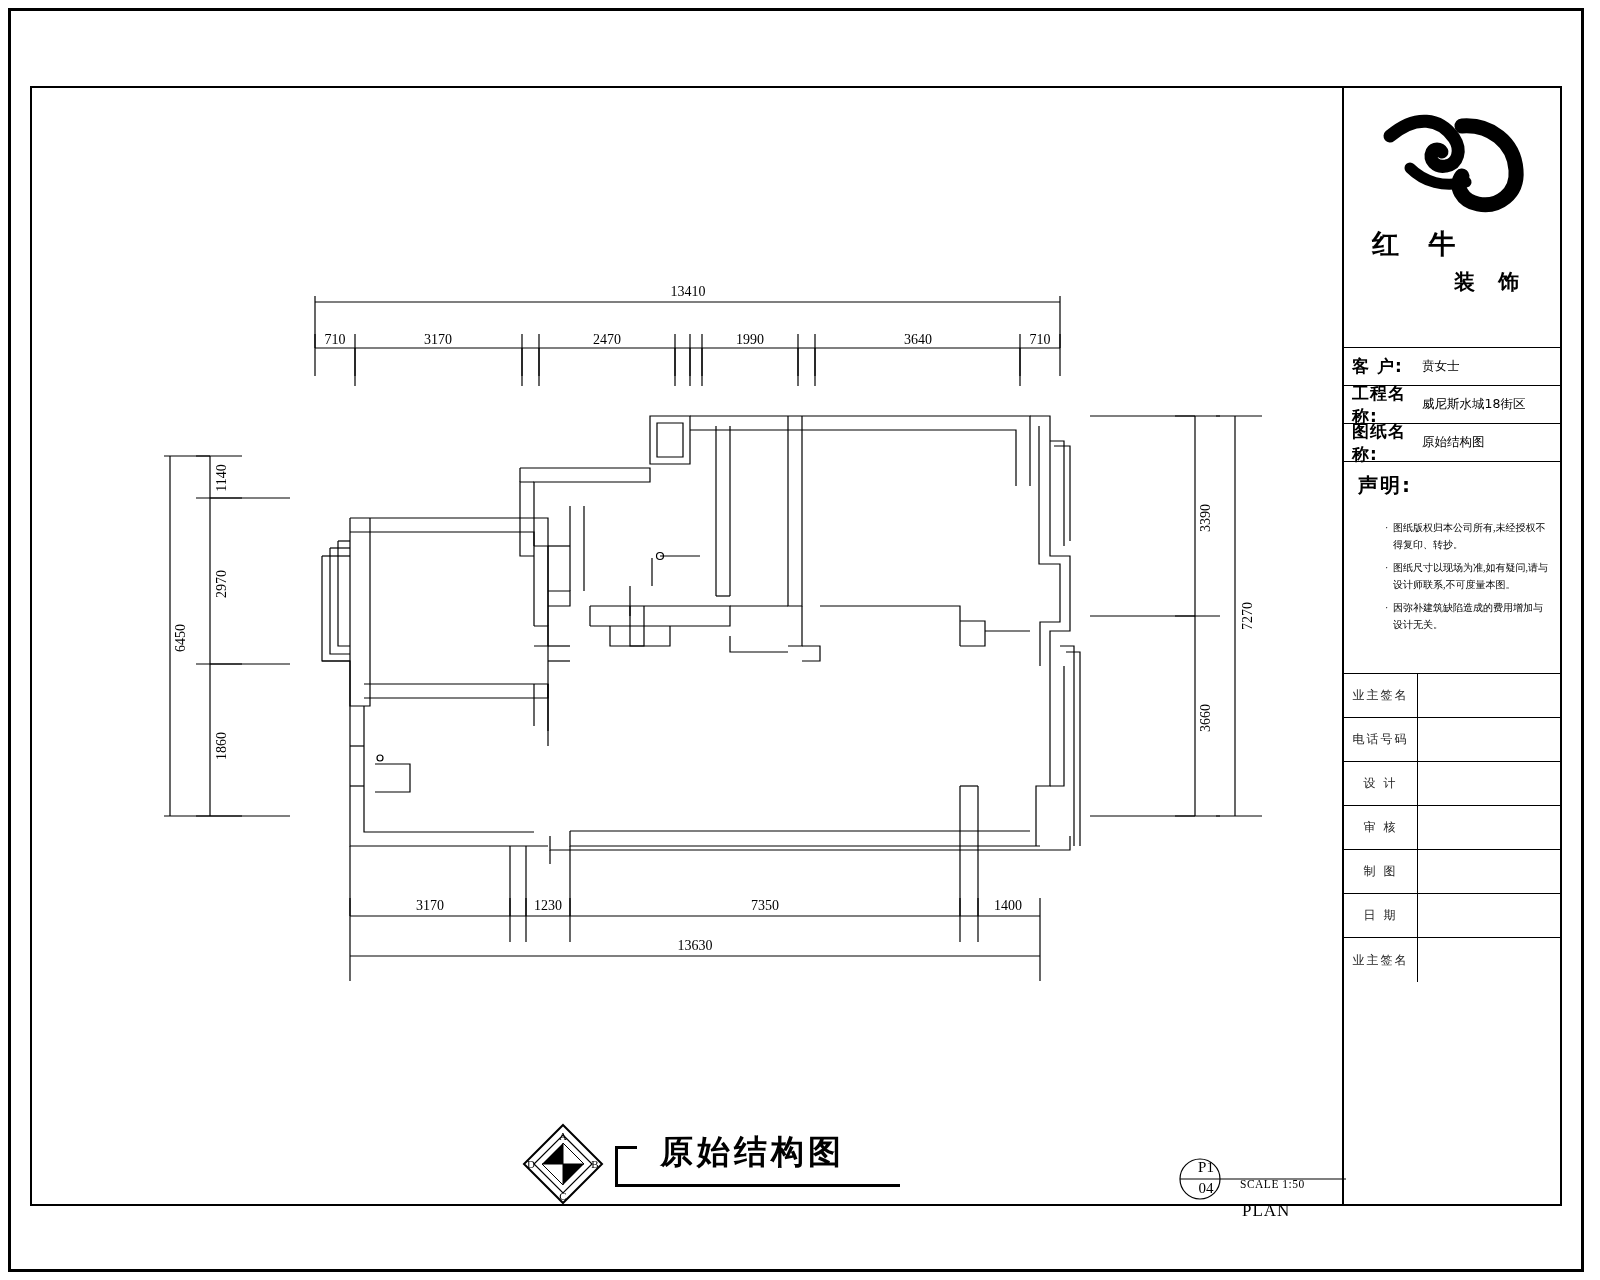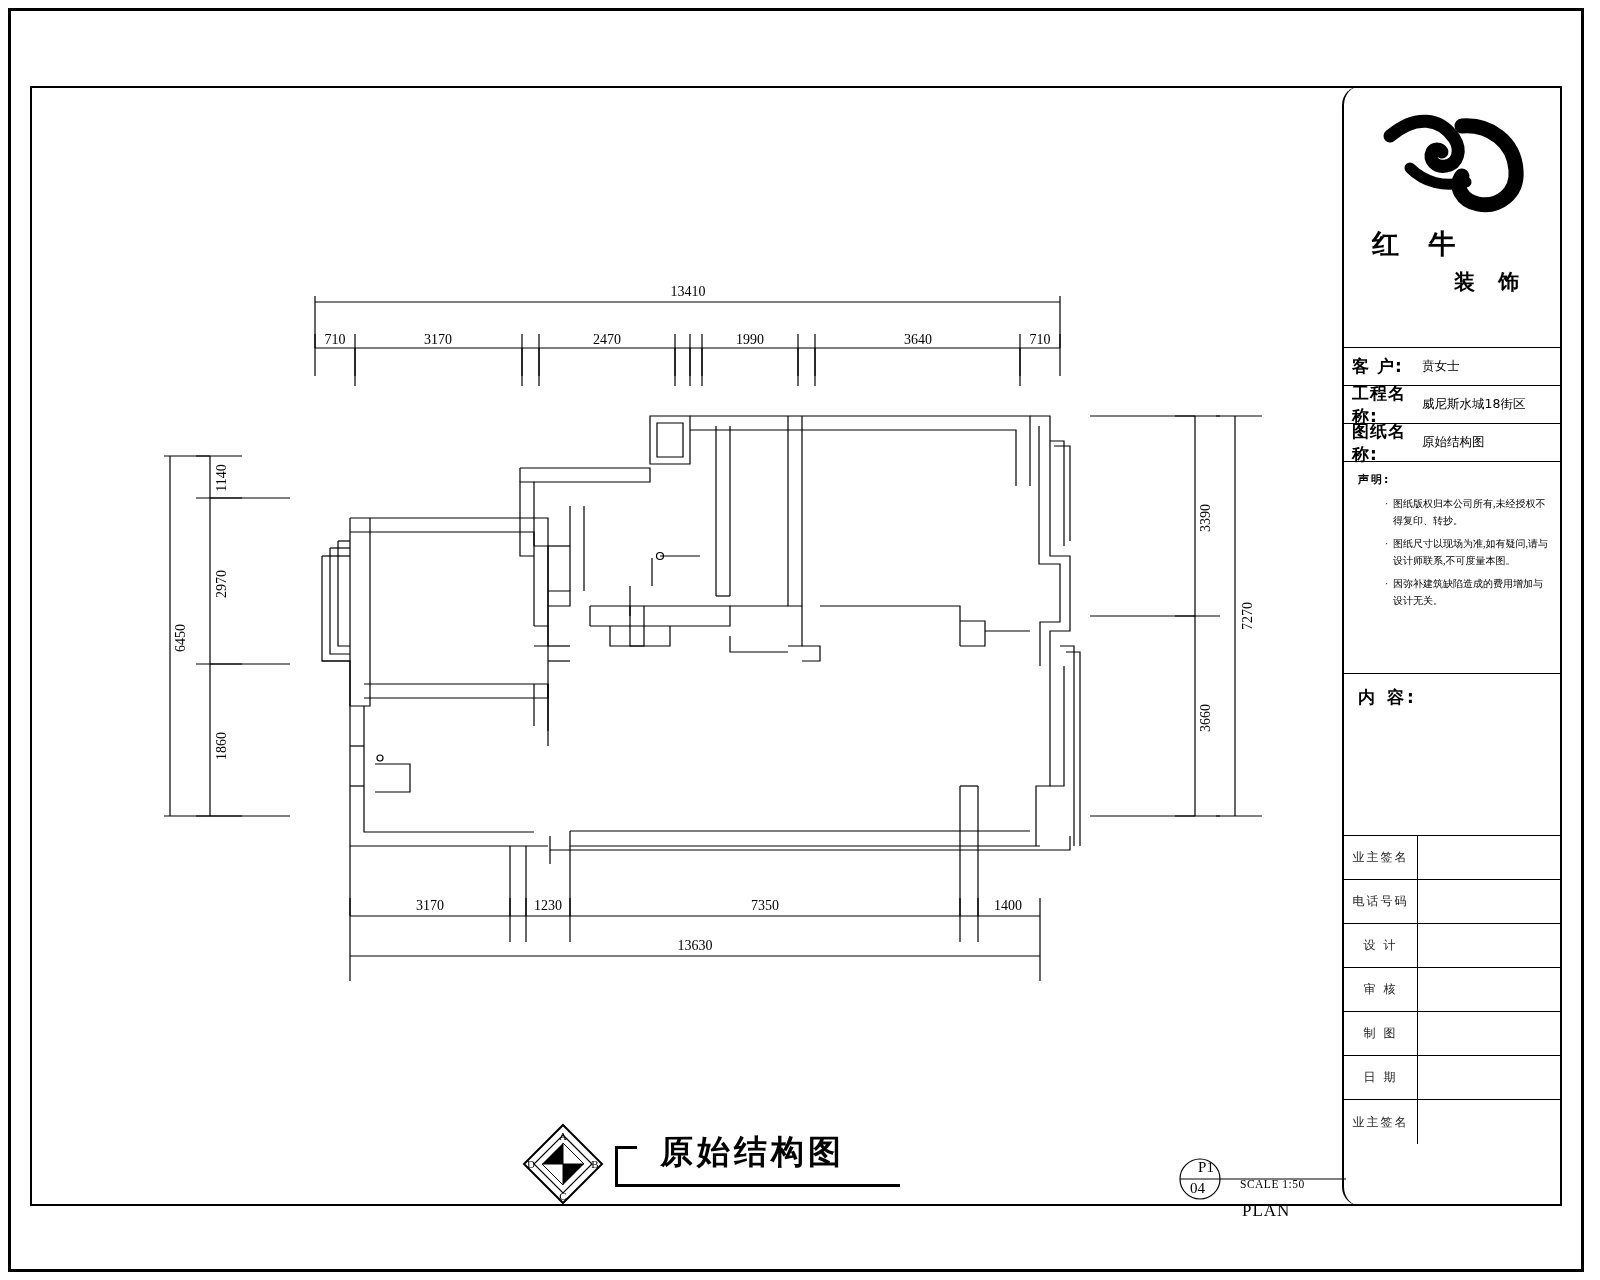--- a/index.html
+++ b/index.html
@@ -32,21 +32,20 @@
     border: 2px solid #000;
     box-sizing: border-box;
   }
   
   .title-block {
     position: absolute;
     left: 1342px; top: 86px;
     width: 220px; height: 1120px;
     border-left: 2px solid #000;
     box-sizing: border-box;
-    border-radius: 19px;
   }
   .tb-logo {
     position: relative;
     height: 262px;
     border-bottom: 1.5px solid #000;
     box-sizing: border-box;
   }
   .logo-mark {
     position: absolute;
     left: 26px; top: 22px;
@@ -96,24 +95,24 @@
     box-sizing: border-box;
   }
   .tb-note {
     height: 212px;
     border-bottom: 1.5px solid #000;
     box-sizing: border-box;
     padding: 10px 10px 0 14px;
   }
   .note-title {
     font-family: "DejaVu Sans", sans-serif;
-    font-size: 11px;
+    font-size: 20px;
     font-weight: bold;
     letter-spacing: 2px;
-    margin-bottom: 8px;
+    margin-bottom: 20px;
   }
   .note-item {
     font-family: Liberation Serif, serif;
     font-size: 10px;
     line-height: 17px;
     color: #000;
     margin-bottom: 6px;
     padding-left: 8px;
     position: relative;
     margin-left: 27px;
@@ -215,20 +214,21 @@
     font-family: "Liberation Serif", serif;
     font-size: 15px;
     text-align: center;
     width: 32px;
   }
   .scale-p2 {
     position: absolute;
     left: 1160px; top: 1094px;
     font-family: "Liberation Serif", serif;
     font-size: 15px;
+    text-align: center;
     width: 32px;
   }
   .scale-plan {
     position: absolute;
     left: 1212px; top: 1070px;
     font-family: "Liberation Serif", serif;
     font-size: 17px;
     letter-spacing: 1px;
     margin-top: 45px;
   }
@@ -499,23 +499,20 @@
       <div class="tb-value">原始结构图</div>
     </div>
 
     <div class="tb-note">
       <div class="note-title">声明:</div>
       <div class="note-item">图纸版权归本公司所有,未经授权不得复印、转抄。</div>
       <div class="note-item">图纸尺寸以现场为准,如有疑问,请与设计师联系,不可度量本图。</div>
       <div class="note-item">因弥补建筑缺陷造成的费用增加与设计无关。</div>
     </div>
 
-    <div class="tb-content">
-      <div class="content-title">内 容:</div>
-    </div>
 
     <div class="tb-sign-row">
       <div class="sign-label">业主签名</div>
       <div class="sign-value"></div>
     </div>
     <div class="tb-sign-row">
       <div class="sign-label">电话号码</div>
       <div class="sign-value"></div>
     </div>
     <div class="tb-sign-row">

